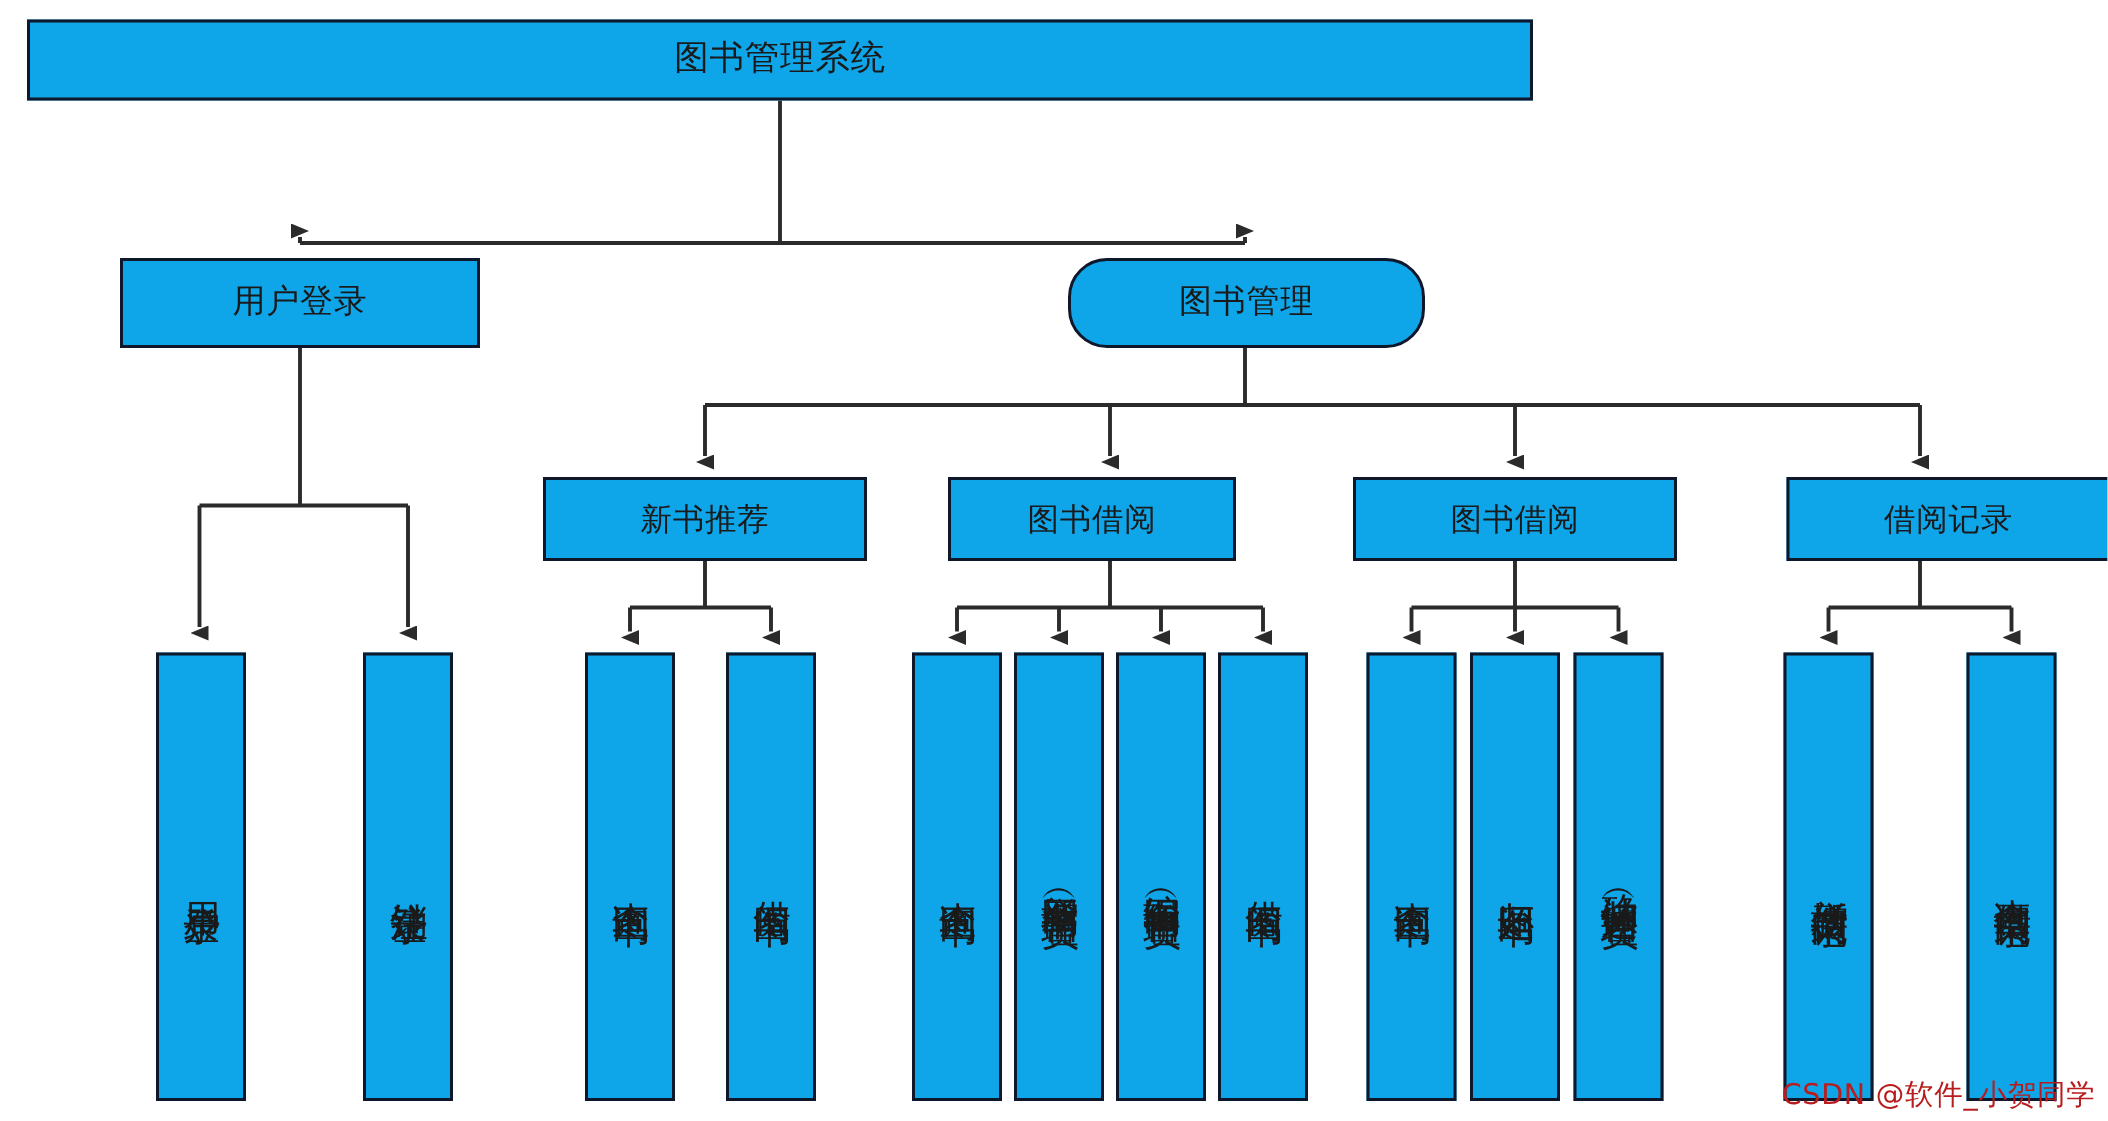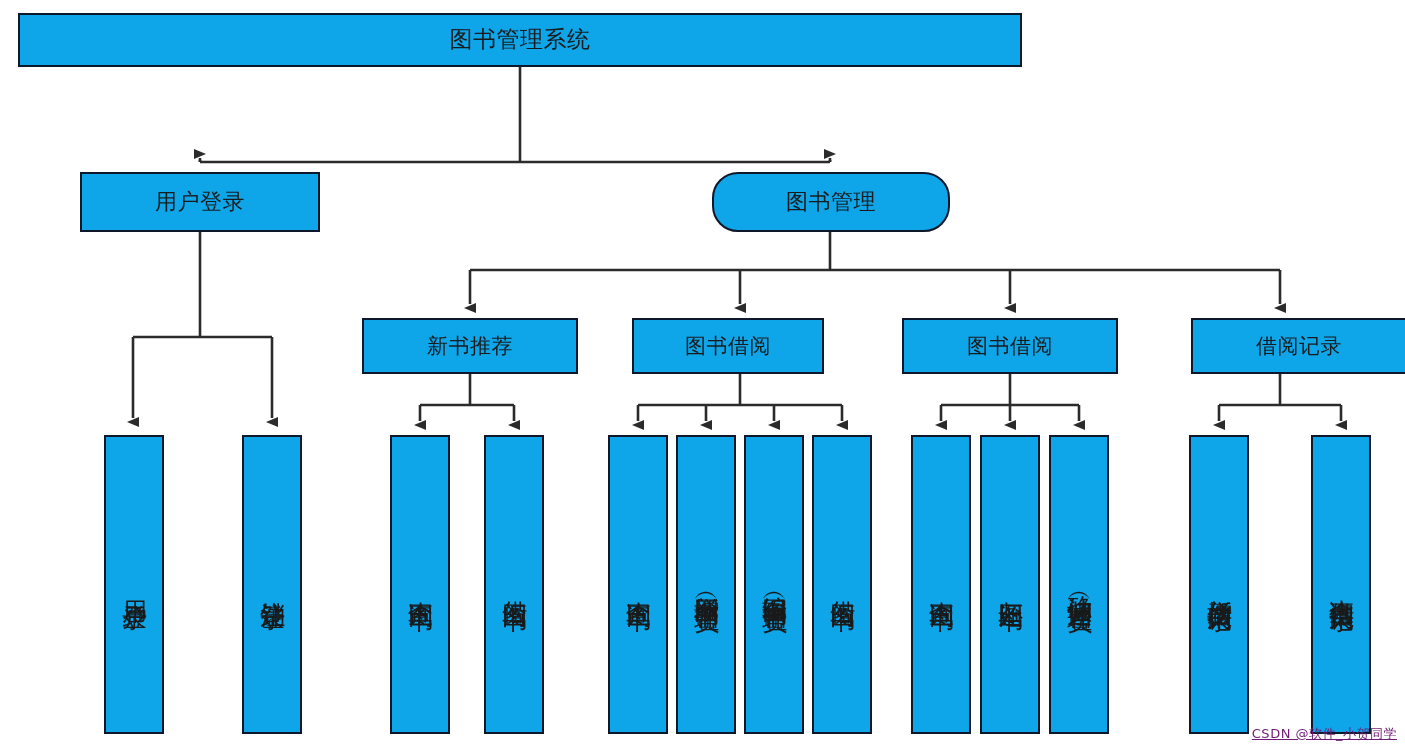--- a/index.html
+++ b/index.html
@@ -70,26 +70,25 @@
     text-orientation: upright;
     font-size: 25px;
     line-height: 1.05;
     letter-spacing: 2px;
     max-height: 285px;
   }
   .watermark {
     position: absolute;
     right: 8px;
     bottom: 4px;
-    font-size: 13px;
-    color: #701a75;
+    font-size: 19px;
+    color: #b91c1c;
     letter-spacing: 0.5px;
     z-index: 3;
     white-space: nowrap;
-    text-decoration: underline;
   }
 </style>
 </head>
 <body>
 
 <div id="diagram-root">
 
   <svg id="diagram-svg" viewBox="0 0 1405 747" xmlns="http://www.w3.org/2000/svg">
     <defs>
       <marker id="arrow" markerWidth="10" markerHeight="12" refX="1" refY="6" orient="auto" markerUnits="userSpaceOnUse">

